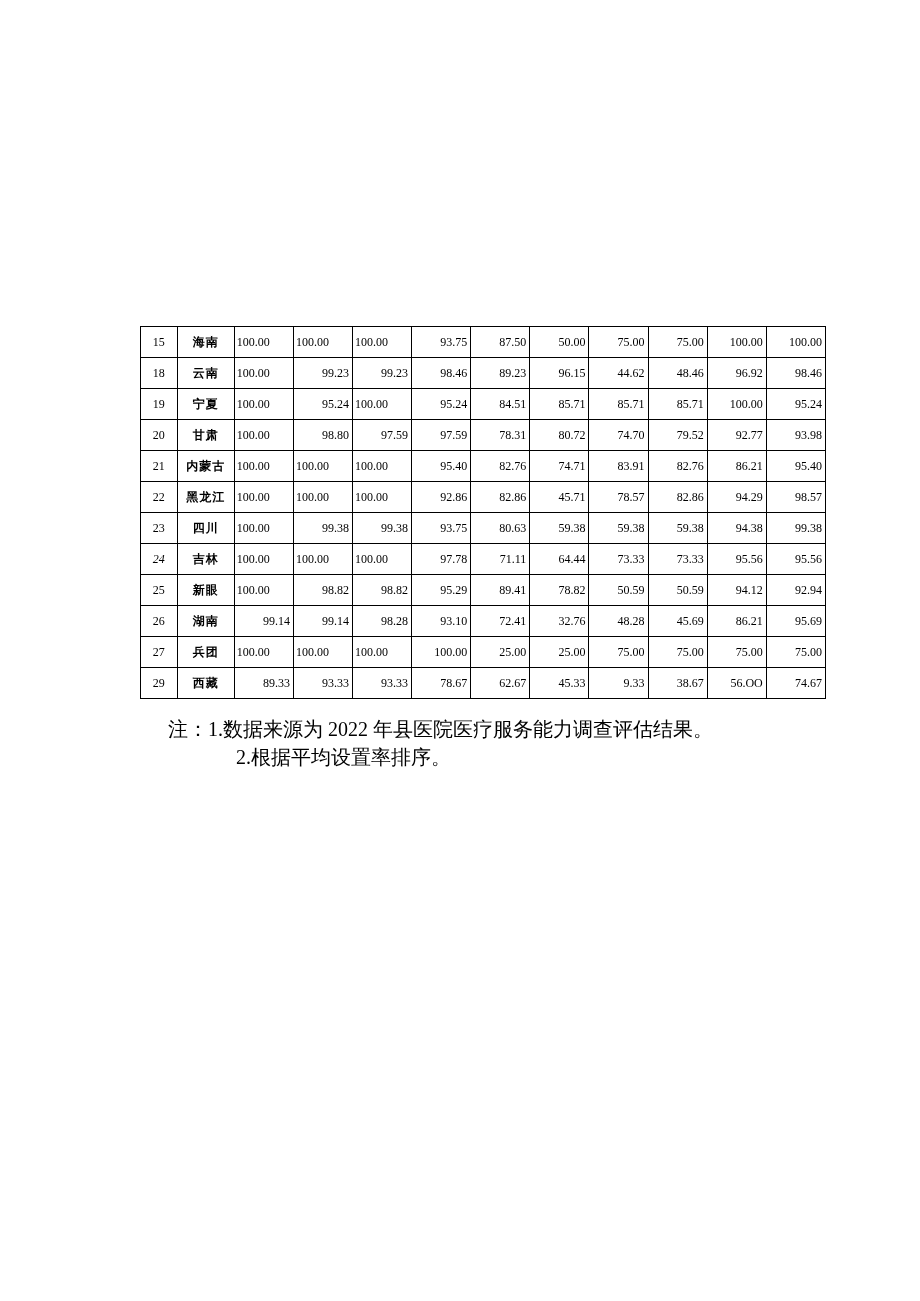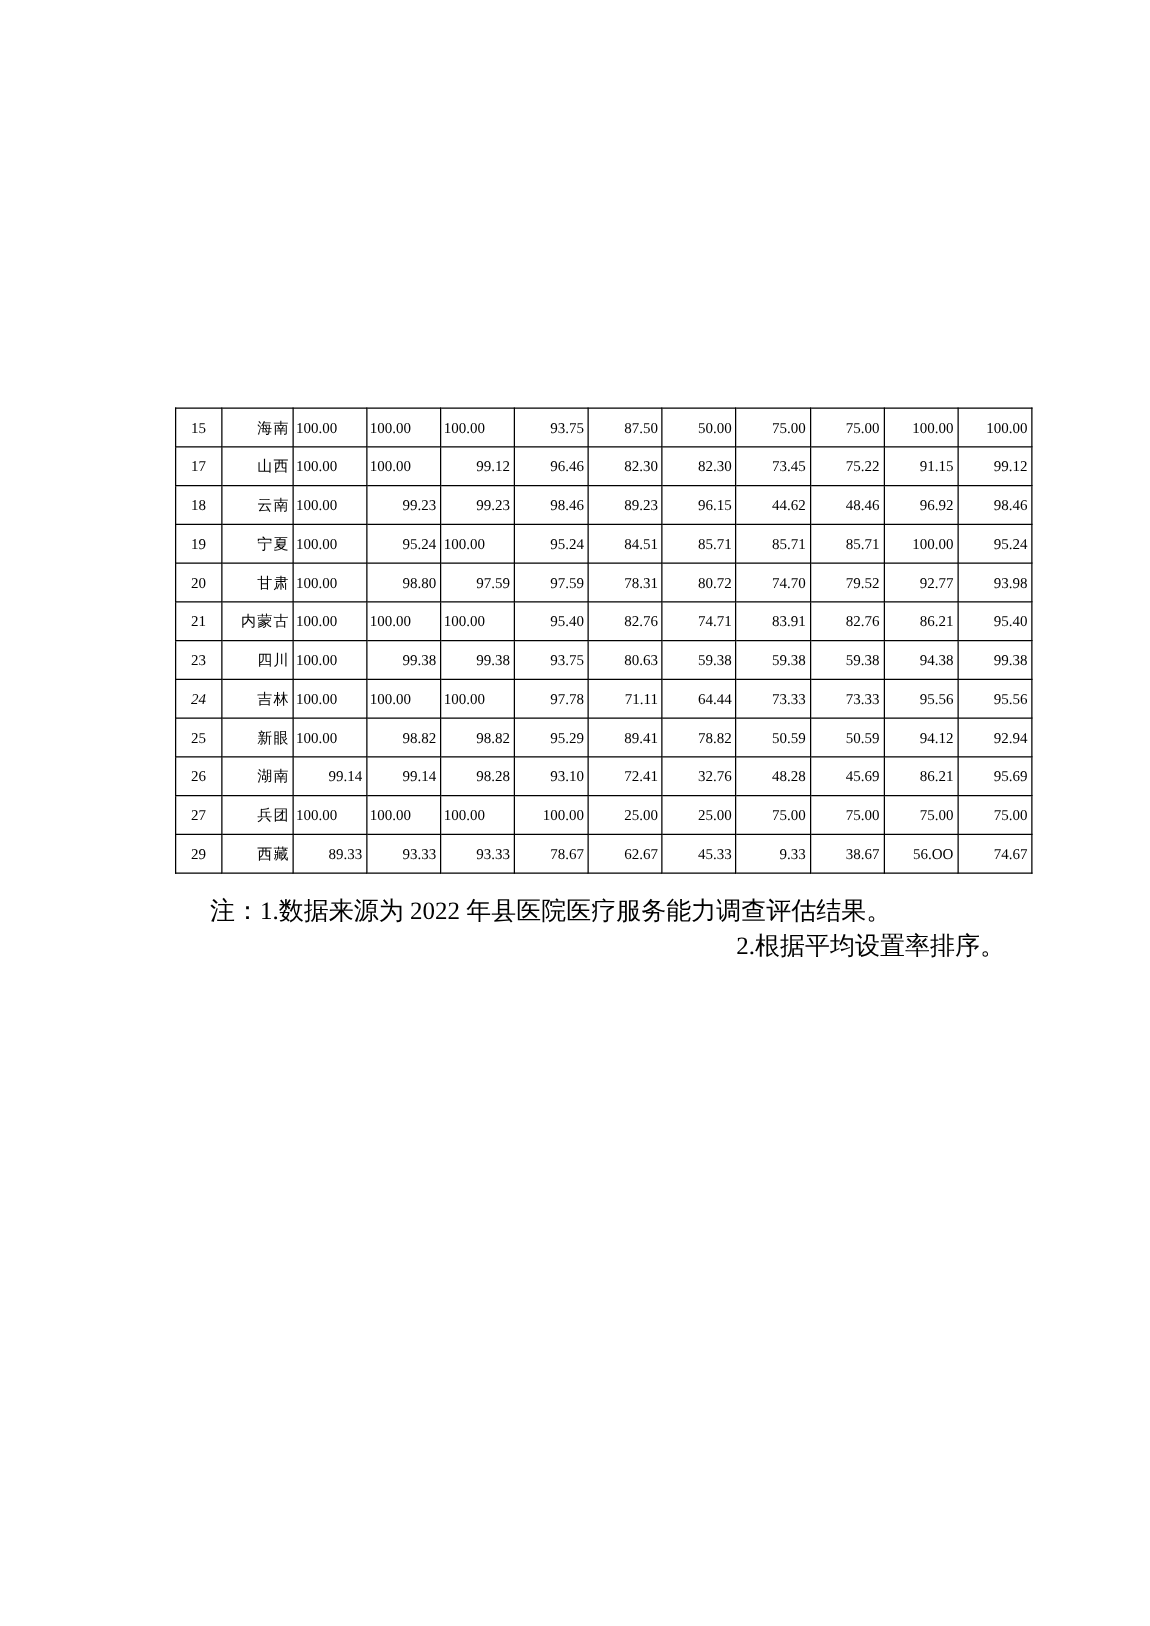--- a/index.html
+++ b/index.html
@@ -20,66 +20,52 @@
       width: 686px;
     }
     td {
       border: 1px solid #000;
       height: 31px;
       padding: 0 2px;
       vertical-align: middle;
       font-size: 12px;
     }
     td.rank { width: 36px; text-align: center; margin-top: 15px; }
-    td.prov { width: 56px; text-align: right; letter-spacing: 1px; }
+    td.prov { width: 56px; text-align: center; letter-spacing: 1px; font-weight: bold; }
     td.val  { width: 58px; text-align: right; padding-right: 3px; }
     td.vall { text-align: left; padding-left: 2px; }
     .italic { font-style: italic; }
     .notes {
       margin-top: 16px;
       margin-left: 28px;
       font-size: 20px;
       line-height: 28px;
       font-family: "SimSun", "宋体", serif;
     }
-    .notes .line2 { margin-left: 52px; text-align: right; }
+    .notes .line2 { margin-left: 68px; }
   </style>
 </head>
 <body>
 
 <div class="page">
   <table>
     <tbody id="tbody">
         <tr>
           <td class="rank">15</td>
           <td class="prov">海南</td>
           <td class="val vall">100.00</td>
           <td class="val vall">100.00</td>
           <td class="val vall">100.00</td>
           <td class="val">93.75</td>
           <td class="val">87.50</td>
           <td class="val">50.00</td>
           <td class="val">75.00</td>
           <td class="val">75.00</td>
           <td class="val">100.00</td>
           <td class="val">100.00</td>
-        </tr>
-        <tr>
-          <td class="rank">17</td>
-          <td class="prov">山西</td>
-          <td class="val vall">100.00</td>
-          <td class="val vall">100.00</td>
-          <td class="val">99.12</td>
-          <td class="val">96.46</td>
-          <td class="val">82.30</td>
-          <td class="val">82.30</td>
-          <td class="val">73.45</td>
-          <td class="val">75.22</td>
-          <td class="val">91.15</td>
-          <td class="val">99.12</td>
         </tr>
         <tr>
           <td class="rank">18</td>
           <td class="prov">云南</td>
           <td class="val vall">100.00</td>
           <td class="val">99.23</td>
           <td class="val">99.23</td>
           <td class="val">98.46</td>
           <td class="val">89.23</td>
           <td class="val">96.15</td>
@@ -122,20 +108,34 @@
           <td class="val vall">100.00</td>
           <td class="val vall">100.00</td>
           <td class="val vall">100.00</td>
           <td class="val">95.40</td>
           <td class="val">82.76</td>
           <td class="val">74.71</td>
           <td class="val">83.91</td>
           <td class="val">82.76</td>
           <td class="val">86.21</td>
           <td class="val">95.40</td>
+        </tr>
+        <tr>
+          <td class="rank">22</td>
+          <td class="prov">黑龙江</td>
+          <td class="val vall">100.00</td>
+          <td class="val vall">100.00</td>
+          <td class="val vall">100.00</td>
+          <td class="val">92.86</td>
+          <td class="val">82.86</td>
+          <td class="val">45.71</td>
+          <td class="val">78.57</td>
+          <td class="val">82.86</td>
+          <td class="val">94.29</td>
+          <td class="val">98.57</td>
         </tr>
         <tr>
           <td class="rank">23</td>
           <td class="prov">四川</td>
           <td class="val vall">100.00</td>
           <td class="val">99.38</td>
           <td class="val">99.38</td>
           <td class="val">93.75</td>
           <td class="val">80.63</td>
           <td class="val">59.38</td>

